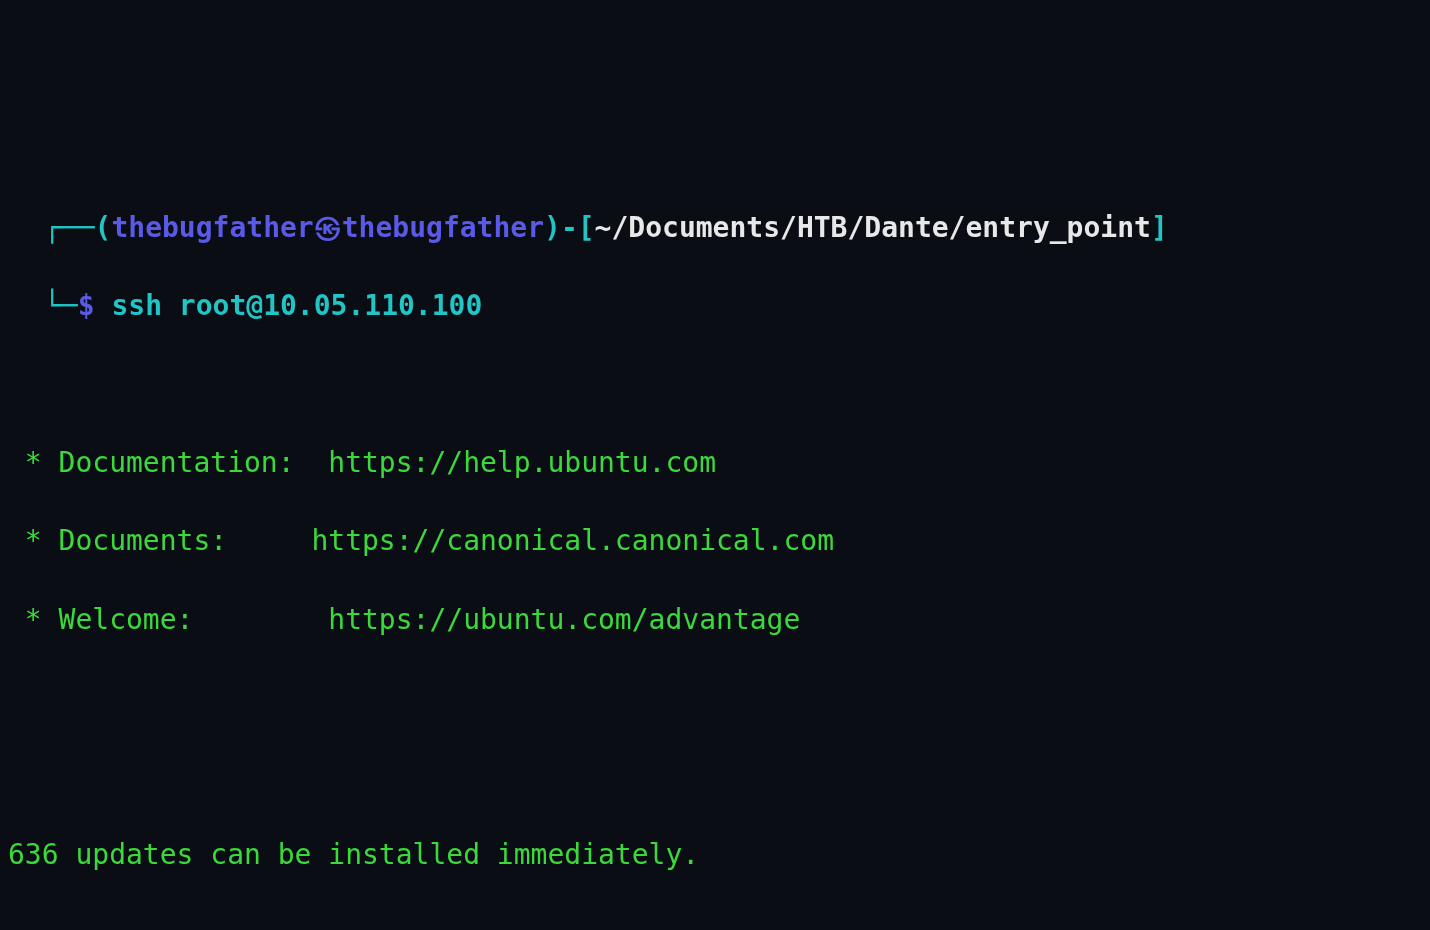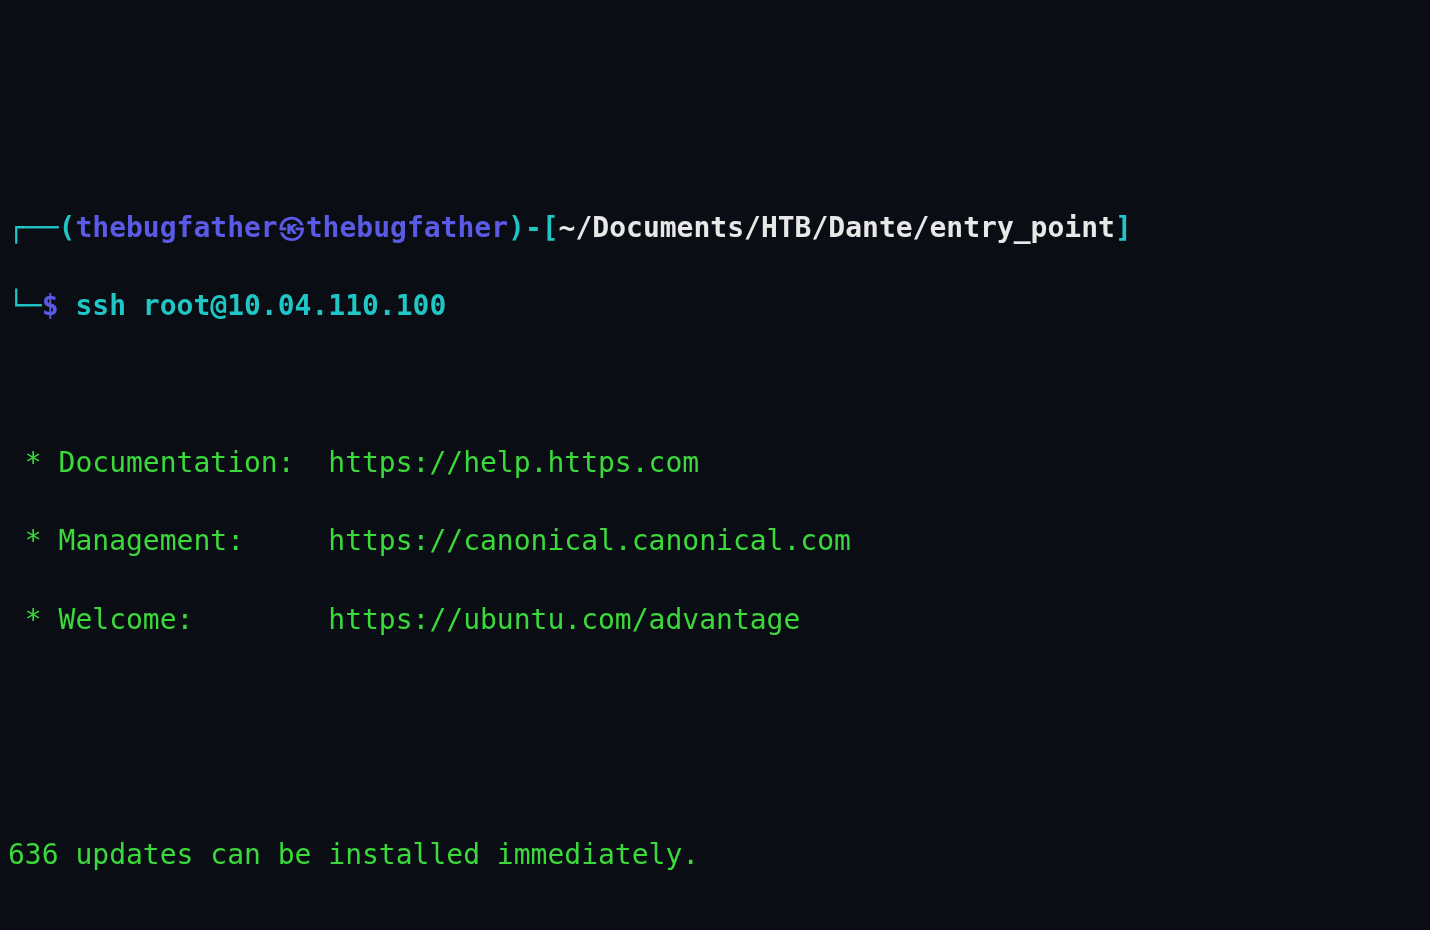--- a/index.html
+++ b/index.html
@@ -9,41 +9,41 @@
       font-size: 28px;
       font-weight: 500;
       color: #3bd93b;
       padding: 12px 8px;
       width: 1430px;
       height: 930px;
       overflow: hidden;
       line-height: 1.4;
       white-space: pre;
     }
-    .bold { font-weight: 700; }
+    .bold { font-weight: 700; margin-left: 36px; }
     .cyan { color: #20c5c5; }
     .blue { color: #5a5ae6; }
     .skull { color: #5a5ae6; display:inline-block; }
     .path { color: #e8e8e8; }
     .dollar { color: #5a5ae6; }
     .cmd { color: #20c5c5; }
     .green { color: #3bd93b; }
     .prompt-line { white-space: nowrap; }
   </style>
 </head>
 <body>
 
 
 
 <div>
 <div class="prompt-line bold"><span class="cyan">┌──(</span><span class="blue">thebugfather</span><span class="skull">㉿</span><span class="blue">thebugfather</span><span class="cyan">)-[</span><span class="path">~/Documents/HTB/Dante/entry_point</span><span class="cyan">]</span></div>
-<div class="prompt-line bold"><span class="cyan">└─</span><span class="dollar">$</span> <span class="cmd">ssh root@10.04.110.100</span></div>
+<div class="prompt-line bold"><span class="cyan">└─</span><span class="dollar">$</span> <span class="cmd">ssh root@10.05.110.100</span></div>
 <div class="green"> </div>
-<div class="green"><span> * Documentation:  </span><span>https://help.https.com</span></div>
-<div class="green"><span> * Management:     </span><span>https://canonical.canonical.com</span></div>
+<div class="green"><span> * Documentation:  </span><span>https://help.ubuntu.com</span></div>
+<div class="green"><span> * Documents:     </span><span>https://canonical.canonical.com</span></div>
 <div class="green"><span> * Welcome:        </span><span>https://ubuntu.com/advantage</span></div>
 <div class="green"> </div>
 <div class="green"> </div>
 <div class="green">636 updates can be installed immediately.</div>
 
 
 
 
 
 

